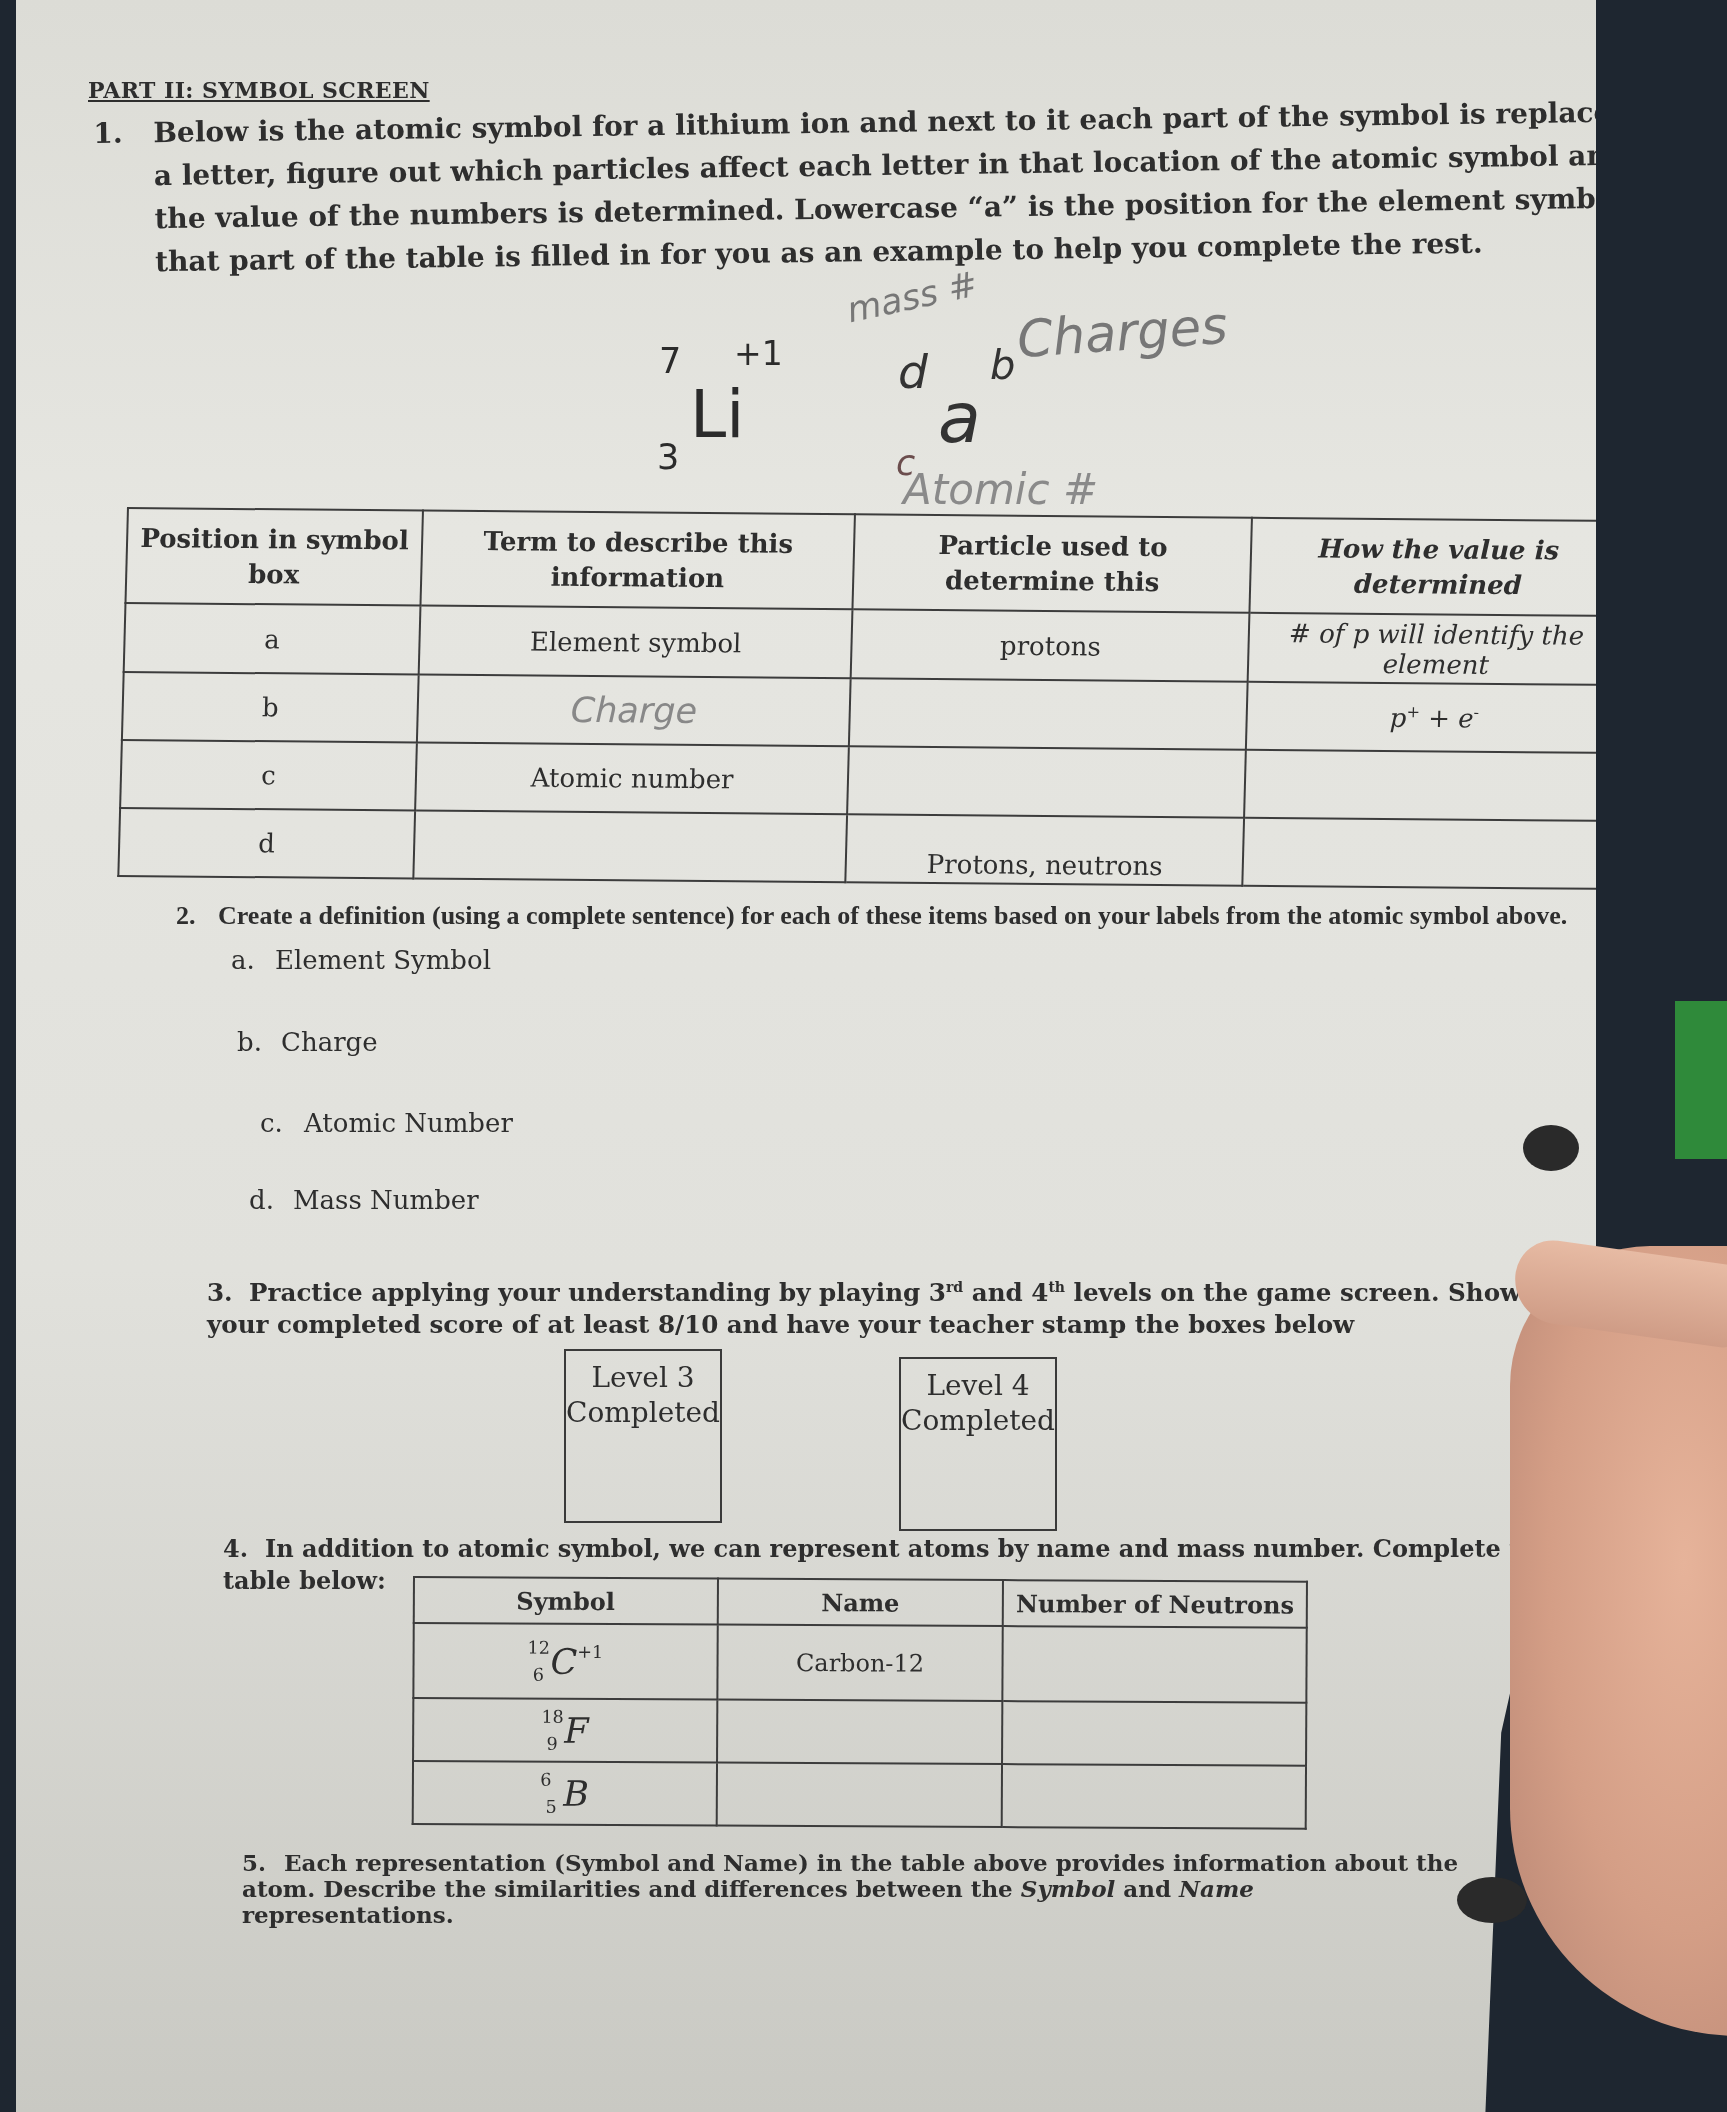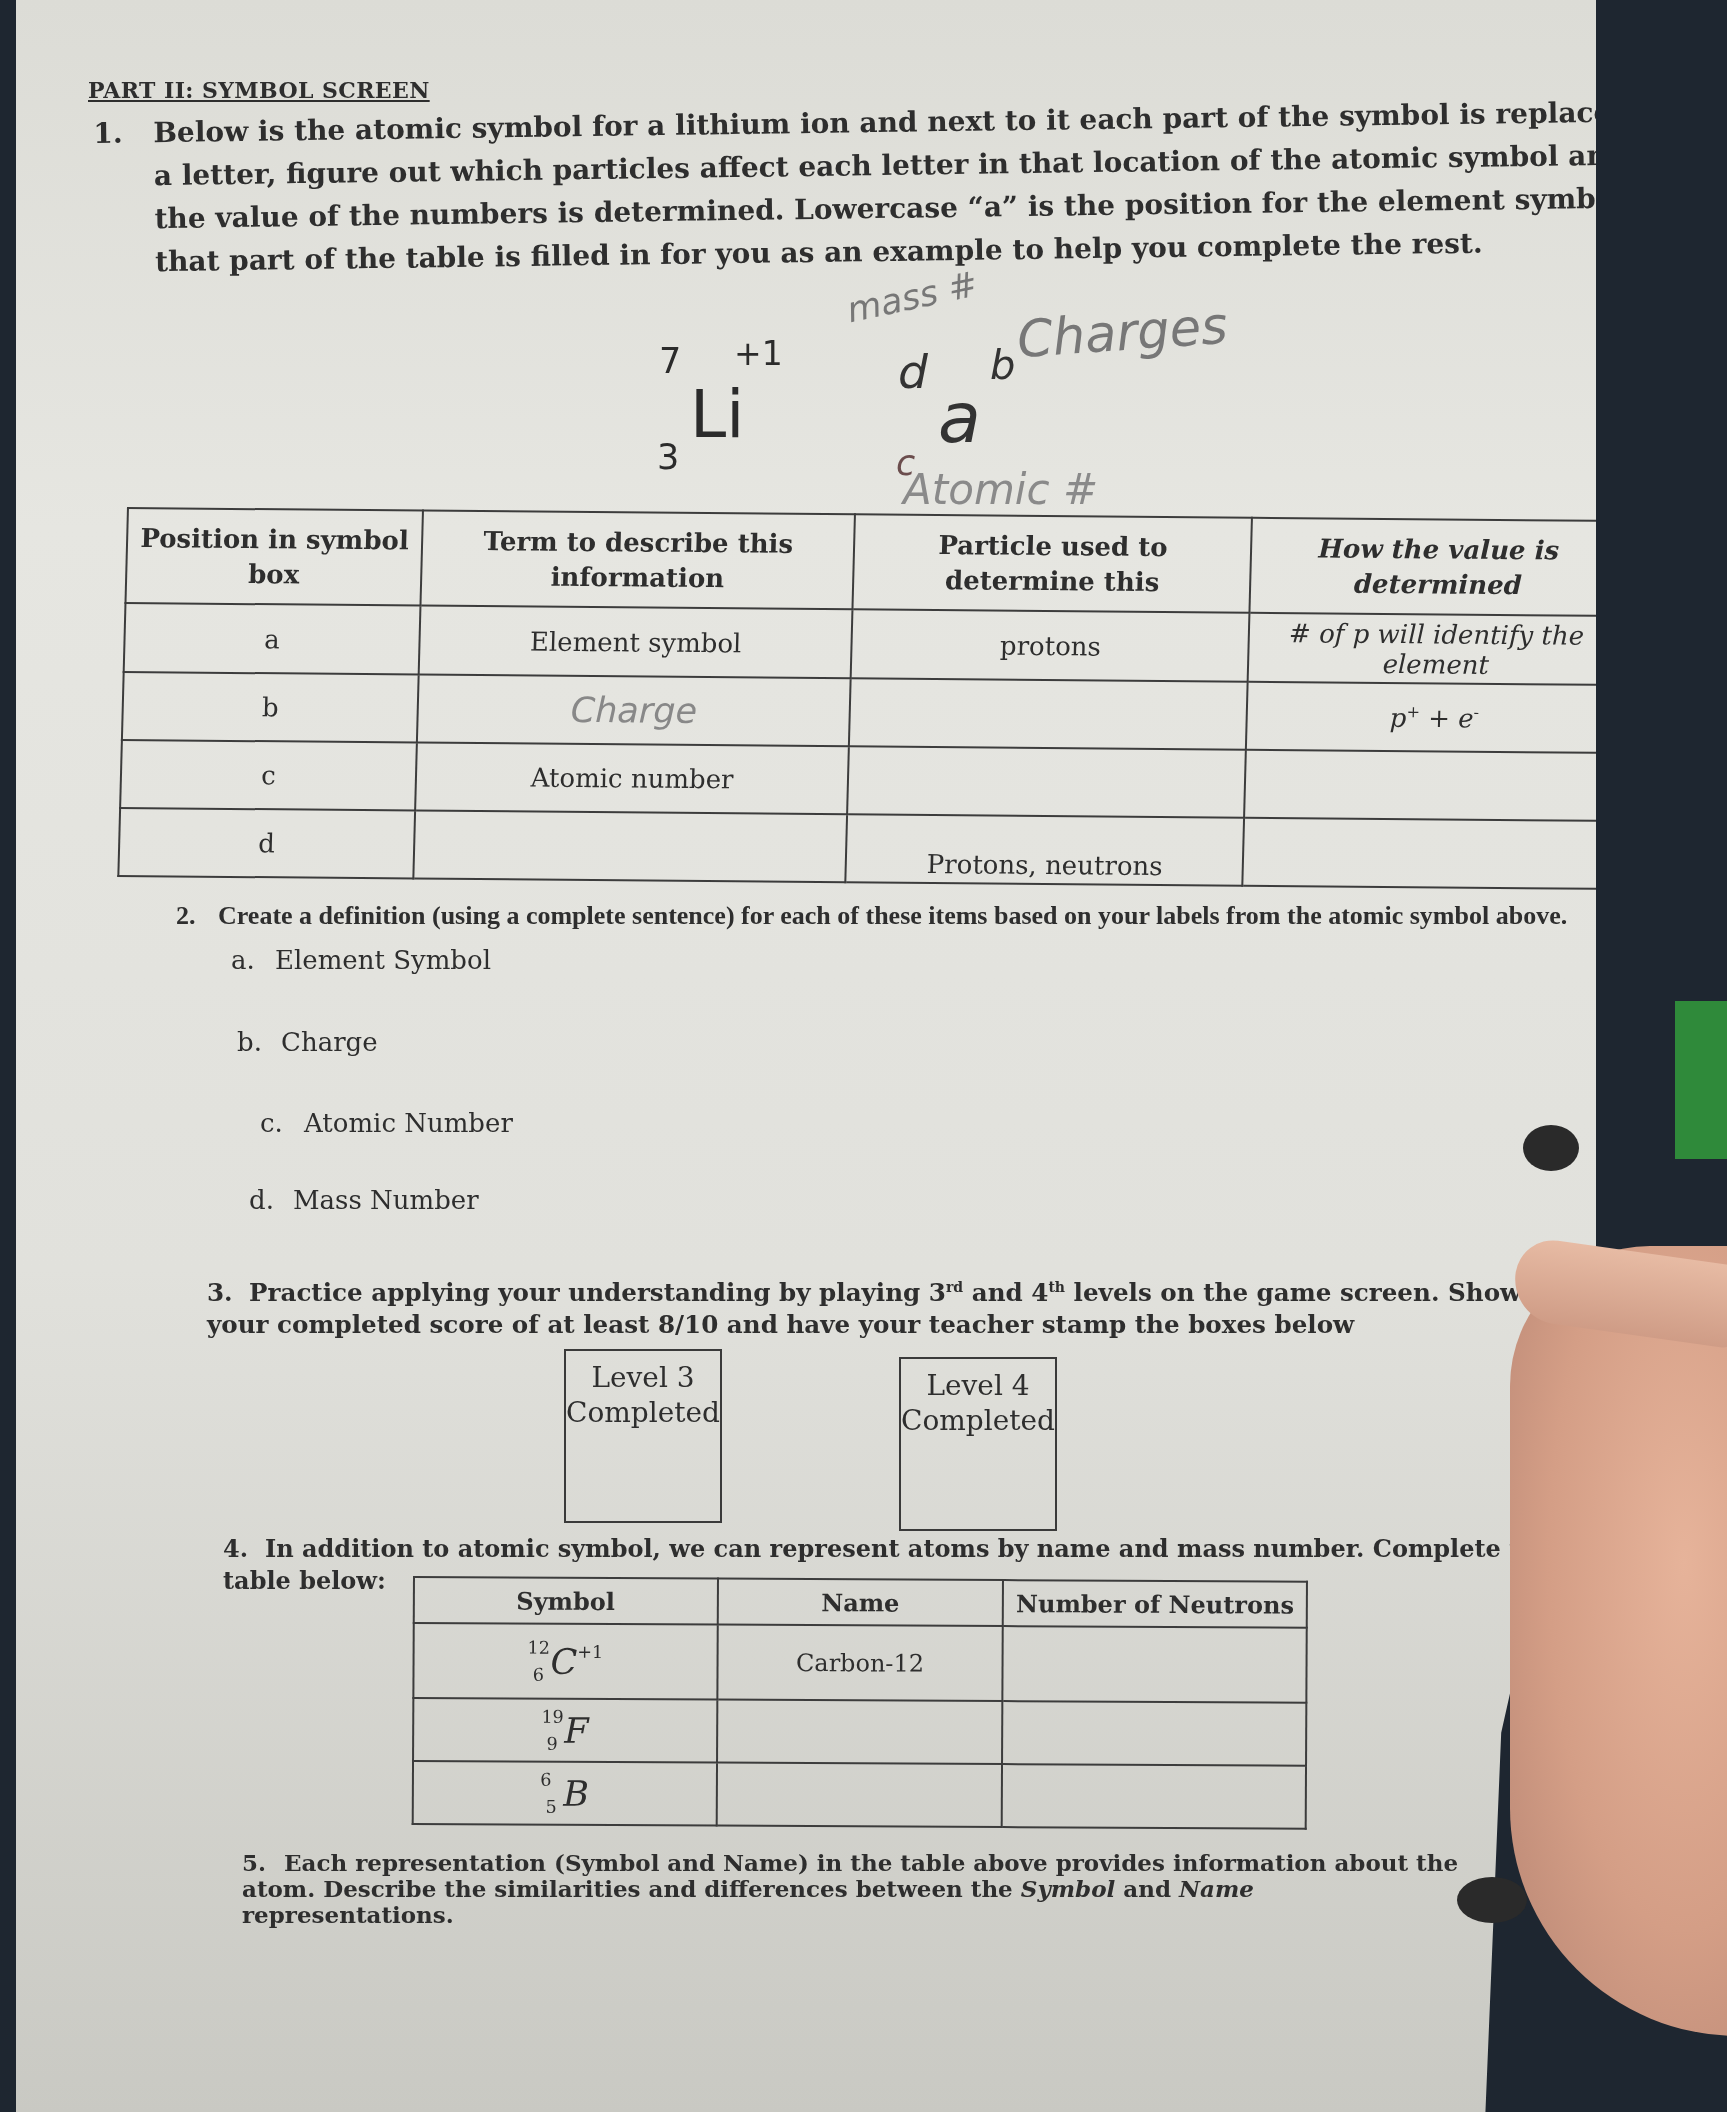--- a/index.html
+++ b/index.html
@@ -217,21 +217,21 @@
         <th style="width:34%">Symbol</th>
         <th style="width:32%">Name</th>
         <th style="width:34%">Number of Neutrons</th>
       </tr>
       <tr class="r1">
         <td><span class="iso"><span class="m">12</span><span class="z">6</span><span>C</span><span class="ch">+1</span></span></td>
         <td>Carbon-12</td>
         <td></td>
       </tr>
       <tr class="r2">
-        <td><span class="iso"><span class="m">19</span><span class="z">9</span><span>F</span></span></td>
+        <td><span class="iso"><span class="m">18</span><span class="z">9</span><span>F</span></span></td>
         <td></td>
         <td></td>
       </tr>
       <tr class="r3">
         <td><span class="iso"><span class="m">6</span><span class="z">5</span><span>B</span></span></td>
         <td></td>
         <td></td>
       </tr>
     </tbody>
       </table>

